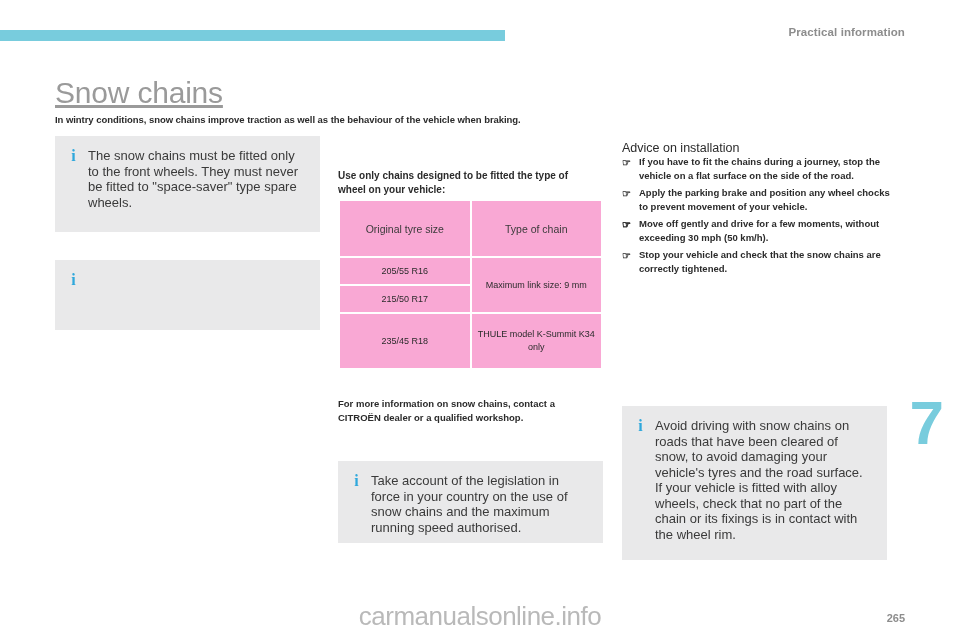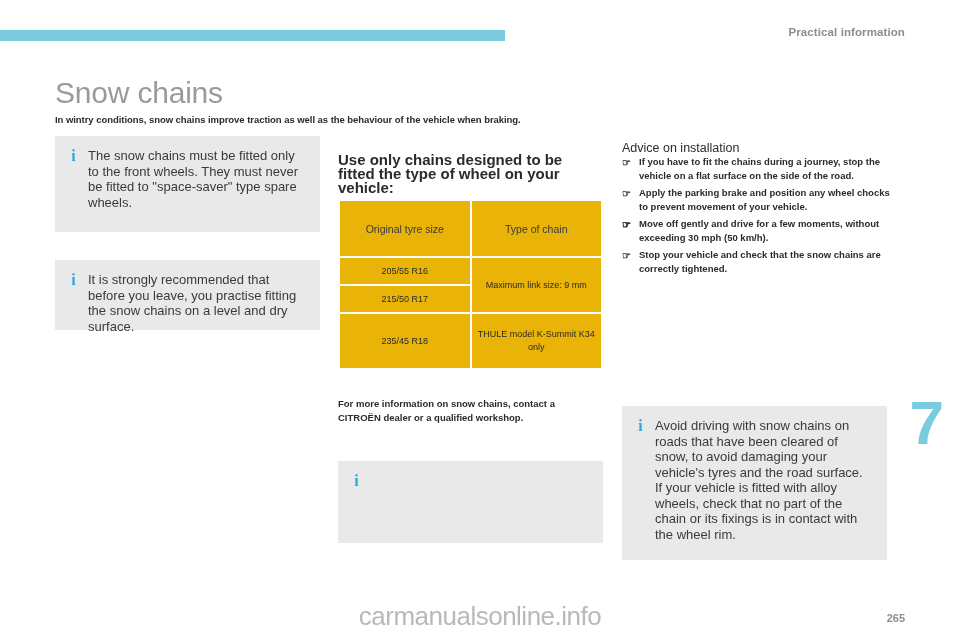--- a/index.html
+++ b/index.html
@@ -37,20 +37,21 @@
 
   
   #page-title {
     position: absolute;
     left: 55px;
     top: 56px;
     font-size: 30px;
     font-weight: normal;
     color: #9a9a9a;
     letter-spacing: -0.2px;
+    text-decoration: underline;
   }
   #page-intro {
     position: absolute;
     left: 55px;
     top: 104px;
     width: 600px;
     font-size: 9.5px;
     font-weight: bold;
     color: #2b2b2b;
     letter-spacing: -0.05px;
@@ -84,42 +85,42 @@
 
   #infobox-front-wheels { left: 55px;  top: 136px; width: 265px; height: 96px; }
   #infobox-practise     { left: 55px;  top: 260px; width: 265px; height: 70px; }
   #infobox-legislation  { left: 338px; top: 461px; width: 265px; height: 82px; }
   #infobox-alloy        { left: 622px; top: 406px; width: 265px; height: 154px; }
 
   
   #chains-lead {
     position: absolute;
     left: 338px;
-    top: 121px;
+    top: 137px;
     width: 260px;
-    font-size: 15px;
+    font-size: 10px;
     line-height: 14px;
     font-weight: bold;
     color: #2b2b2b;
     margin-top: 32px;
   }
 
   
   #chain-table {
     position: absolute;
     left: 338px;
     top: 199px;
     width: 265px;
     border-collapse: separate;
     border-spacing: 2px;
     table-layout: fixed;
   }
   #chain-table th,
   #chain-table td {
-    background: #eab308;
+    background: #f9a8d4;
     text-align: center;
     vertical-align: middle;
     padding: 6px 4px;
     box-sizing: border-box;
   }
   #chain-table th {
     font-size: 10.5px;
     font-weight: normal;
     color: #3a3a3a;
     height: 55px;
@@ -222,21 +223,20 @@
 <h1 id="page-title">Snow chains</h1>
 <p id="page-intro">In wintry conditions, snow chains improve traction as well as the behaviour of the vehicle when braking.</p>
 
 <div class="infobox" id="infobox-front-wheels">
   <span class="info-icon">i</span>
   <span class="info-text">The snow chains must be fitted only to the front wheels. They must never be fitted to "space-saver" type spare wheels.</span>
 </div>
 
 <div class="infobox" id="infobox-practise">
   <span class="info-icon">i</span>
-  <span class="info-text">It is strongly recommended that before you leave, you practise fitting the snow chains on a level and dry surface.</span>
 </div>
 
 <p id="chains-lead">Use only chains designed to be fitted the type of wheel on your vehicle:</p>
 
 <table id="chain-table">
   <thead>
     <tr>
       <th>Original tyre size</th>
       <th>Type of chain</th>
     </tr>
@@ -253,20 +253,21 @@
       <td class="cell-tall">235/45 R18</td>
       <td class="cell-tall">THULE model K-Summit K34 only</td>
     </tr>
   </tbody>
 </table>
 
 <p id="table-note">For more information on snow chains, contact a CITROËN dealer or a qualified workshop.</p>
 
 <div class="infobox" id="infobox-legislation">
   <span class="info-icon">i</span>
+  <span class="info-text">Take account of the legislation in force in your country on the use of snow chains and the maximum running speed authorised.</span>
 </div>
 
 <h2 id="advice-heading">Advice on installation</h2>
 
 <ul id="advice-list">
   <li>
     <span class="pointer-icon">☞</span>
     <span>If you have to fit the chains during a journey, stop the vehicle on a flat surface on the side of the road.</span>
   </li>
   <li>

